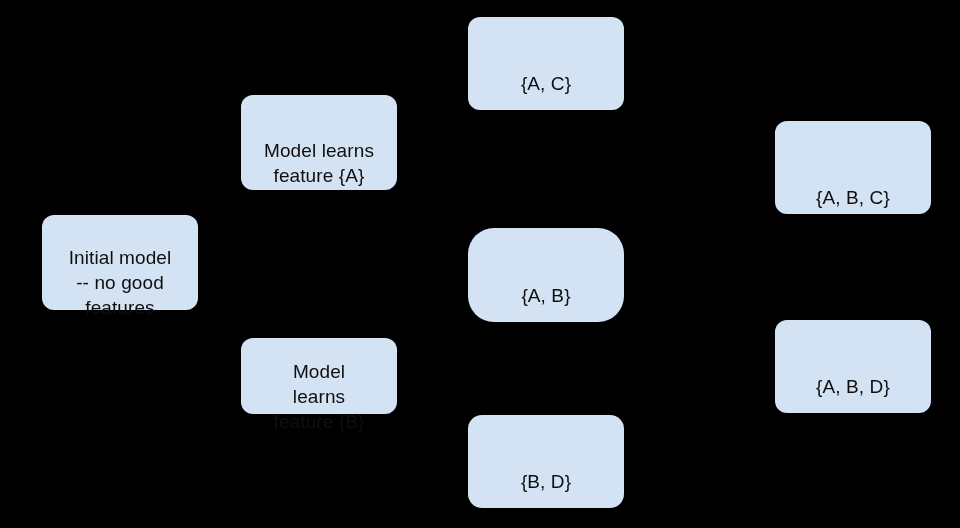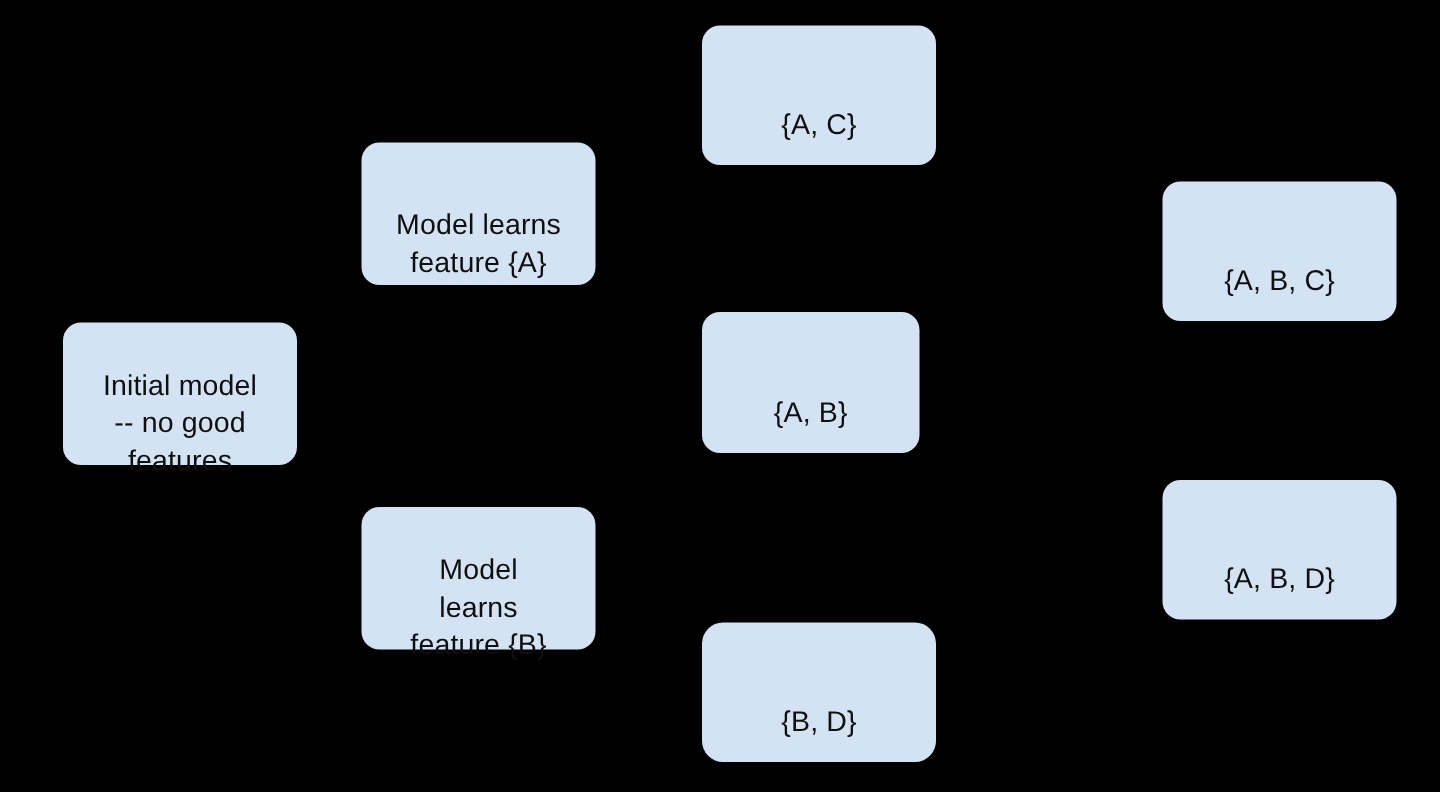--- a/index.html
+++ b/index.html
@@ -33,25 +33,25 @@
     padding: 4px 8px;
   }
   .node .label {
     display: block;
     white-space: pre-line;
     margin-top: 40px;
   }
   
   #node-initial-model      { left: 42px;  top: 215px; width: 156px; height: 95px; }
   #node-model-learns-a     { left: 241px; top: 95px;  width: 156px; height: 95px; }
-  #node-model-learns-b     { left: 241px; top: 338px; width: 156px; height: 95px; }
+  #node-model-learns-b     { left: 241px; top: 338px; width: 156px; height: 76px; }
   #node-set-ac             { left: 468px; top: 17px;  width: 156px; height: 93px; }
-  #node-set-ab             { left: 468px; top: 208px; width: 145px; height: 94px; }
+  #node-set-ab             { left: 468px; top: 228px; width: 156px; height: 94px; border-radius: 26px; }
   #node-set-bd             { left: 468px; top: 415px; width: 156px; height: 93px; border-radius: 14px; }
-  #node-set-abc            { left: 775px; top: 121px; width: 156px; height: 93px; }
+  #node-set-abc            { left: 775px; top: 121px; width: 156px; height: 93px; align-items: flex-end; }
   #node-set-abd            { left: 775px; top: 320px; width: 156px; height: 93px; text-align: center; }
 </style>
 </head>
 <body>
 
 <div id="canvas">
 
   <div class="node" id="node-model-learns-a">
     <span class="label">Model learns
 feature {A}</span>

